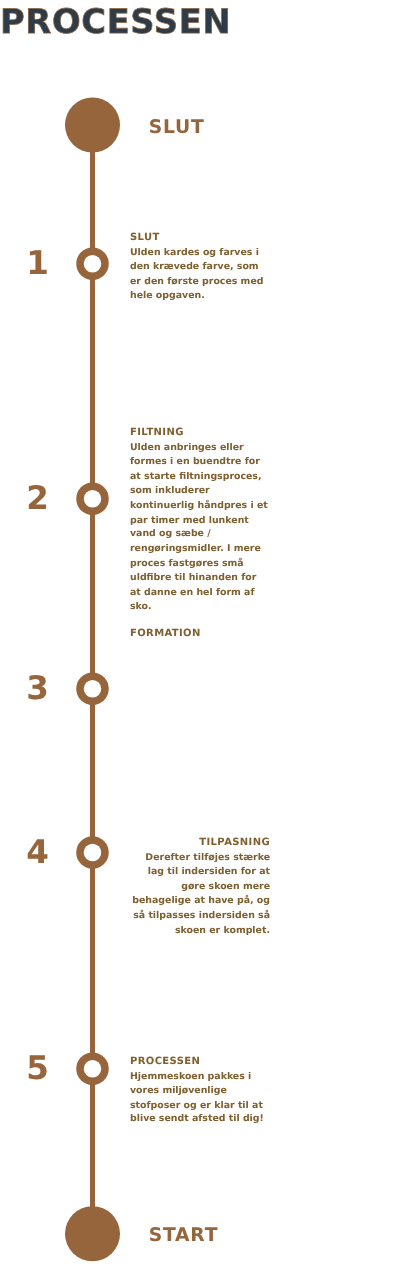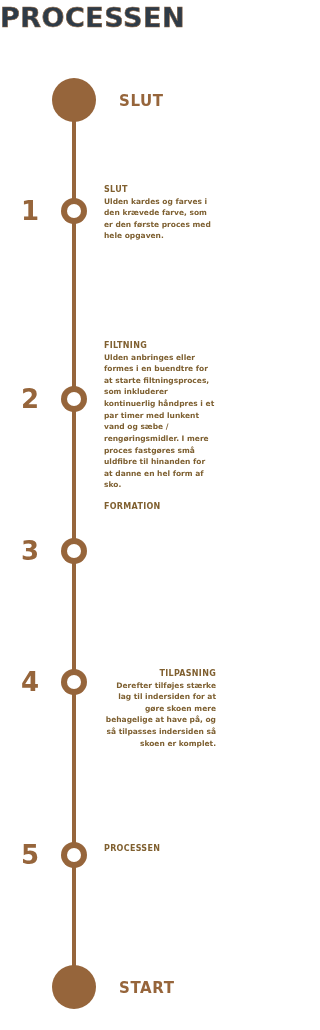--- a/index.html
+++ b/index.html
@@ -158,13 +158,14 @@
 <div class="step-number" style="top:669px;">4</div>
 <div class="step-text" style="top:669px;text-align:right;">
   <div class="step-heading">TILPASNING</div>
   <div class="step-body">Derefter tilføjes stærke lag til indersiden for at gøre skoen mere behagelige at have på, og så tilpasses indersiden så skoen er komplet.</div>
 </div>
 
 <div class="step-node" style="top:842px;"></div>
 <div class="step-number" style="top:842px;">5</div>
 <div class="step-text" style="top:844px;">
   <div class="step-heading">PROCESSEN</div>
+  <div class="step-body">Hjemmeskoen pakkes i vores miljøvenlige stofposer og er klar til at blive sendt afsted til dig!</div>
 </div>
 
 </body></html>

